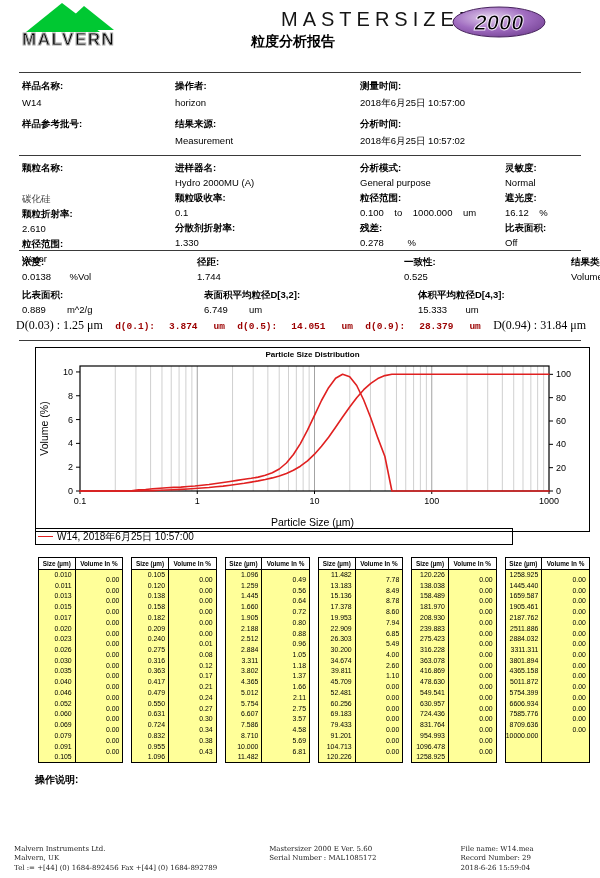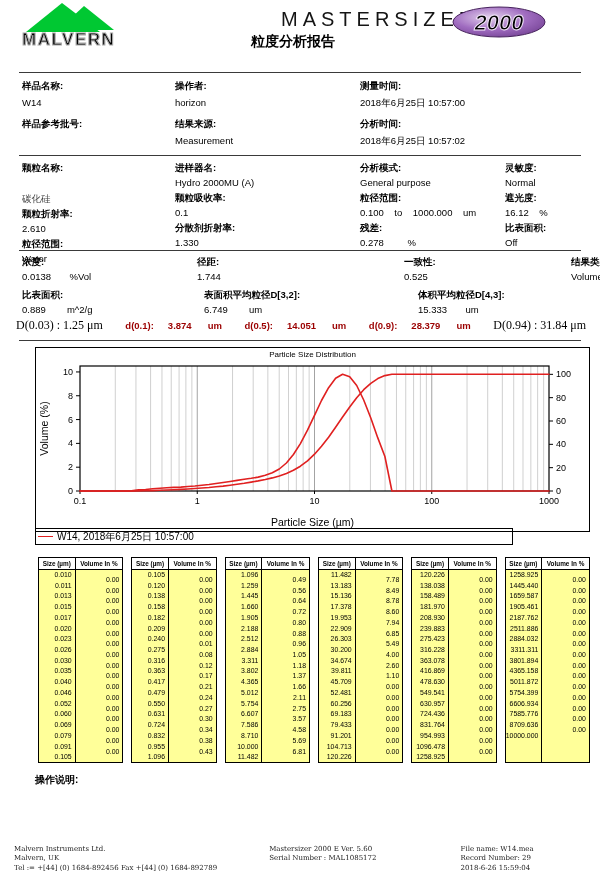--- a/index.html
+++ b/index.html
@@ -24,26 +24,26 @@
   #s3b { top:287px; grid-template-columns:153px 185px auto;gap:29px; }
   .lbl { font-size:9.5px; font-weight:bold; line-height:15px; white-space:pre; }
   .val { font-size:9.5px; line-height:15px; white-space:pre; }
   #s1 .lbl, #s1 .val { line-height:17px; }
   #s1 .pair { margin-bottom:4px; }
   .gray { color:#444;margin-top:16px; }
 
   
   #drow { position:absolute; top:318px; left:16px; right:14px; display:flex; justify-content:space-between; align-items:baseline; }
   .dserif { font-family:Liberation Serif, serif; font-size:12px; white-space:pre; }
-  .dred { color:#9b0000; font-weight:bold; font-size:9.5px; white-space:pre; }
+  .dred { color:#9b0000; font-weight:bold; font-size:9.5px; white-space:pre;font-family:Liberation Mono, monospace; }
   .dred .dv { margin-left:14px; } .dred .du { margin-left:16px; }
 
   
   #chart-frame { position:absolute; left:35px; top:347px; width:555px; border:1.5px solid #000; background:#fff; padding-top:2px; }
-  #chart-title { text-align:center; font-size:8px; font-weight:normal; height:11px; }
+  #chart-title { text-align:center; font-size:8px; font-weight:bold; height:11px; }
   #chart-xlabel { text-align:center; font-size:10.5px; height:16px; line-height:14px; }
   svg text { font-family:"Liberation Sans", sans-serif; fill:#000; }
   #legend-box { position:absolute; left:35px; top:528px; width:478px; height:17px; border:1px solid #000; display:flex; align-items:center; font-size:10px; }
   #legend-dash { display:inline-block; width:15px; border-top:1.6px solid #e02020; margin:0 4px 0 2px; }
 
   
   #size-table { position:absolute; left:38px; top:557px; width:552px; display:flex; gap:8px; }
   .tg { flex:1; }
   .th-row { display:flex; height:13px; }
   .th { border:1px solid #000; background:#fff; font-size:6.4px; font-weight:bold; text-align:center; line-height:11px; white-space:nowrap; overflow:hidden; }

